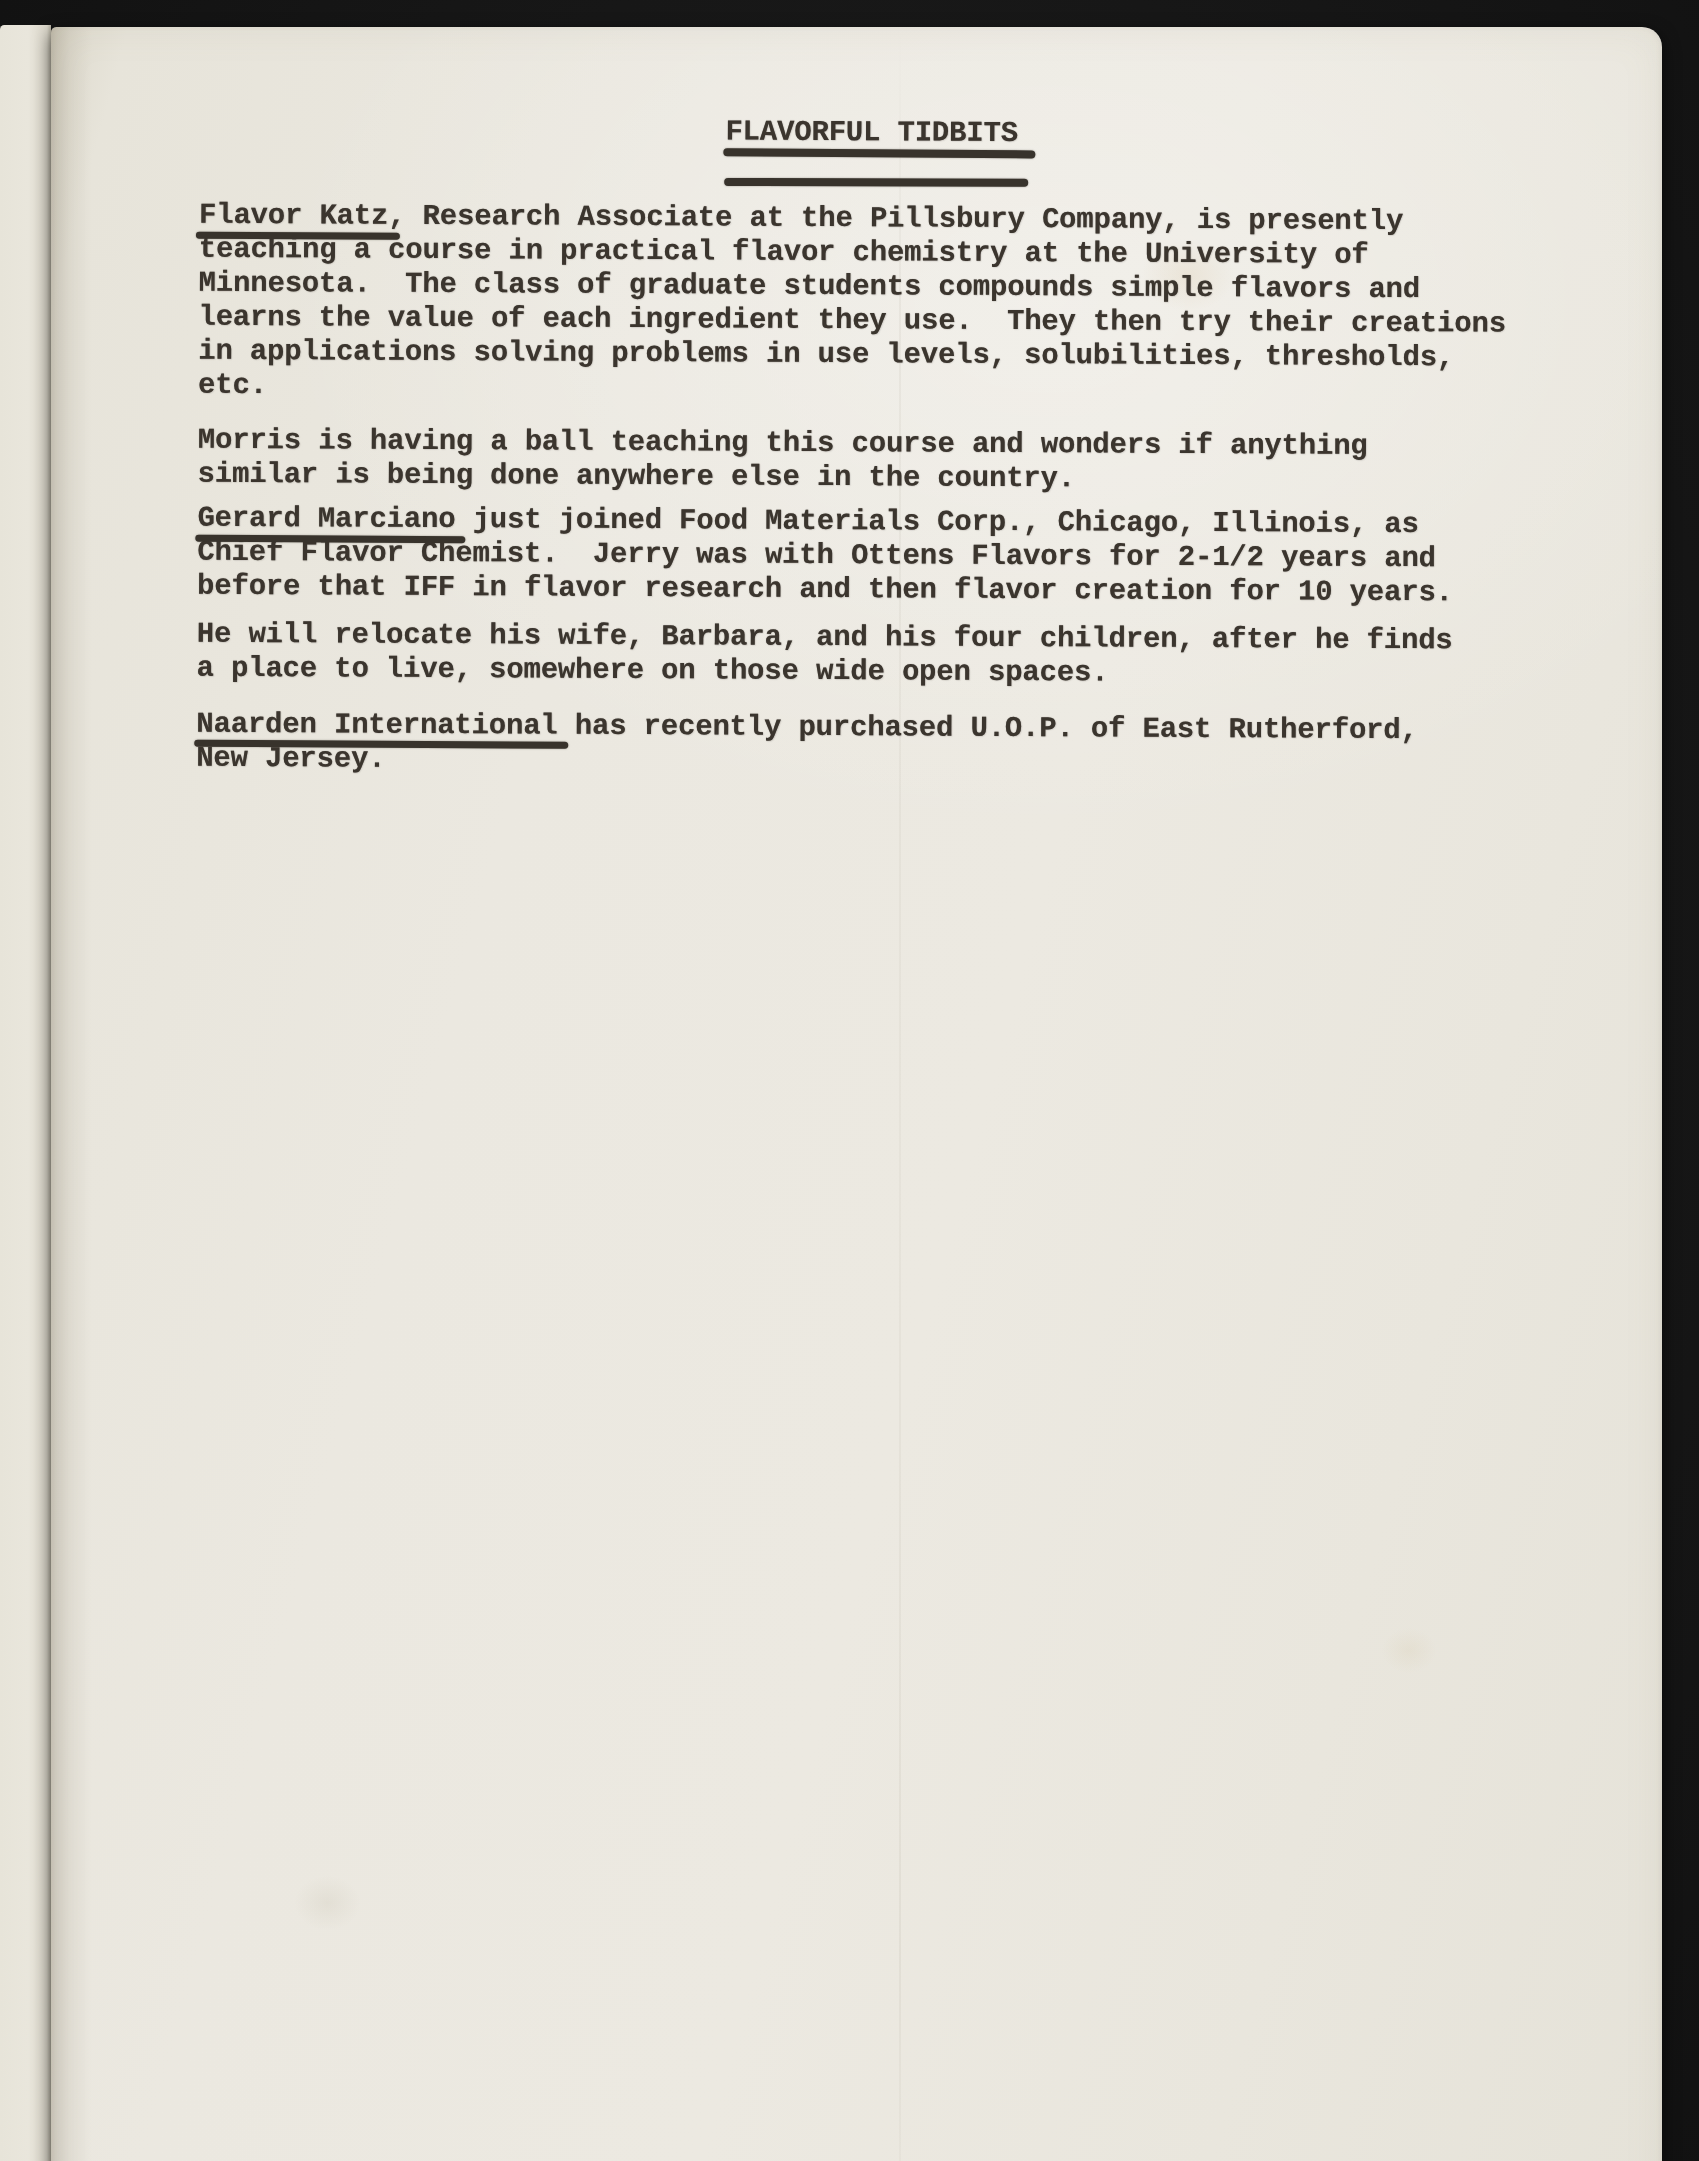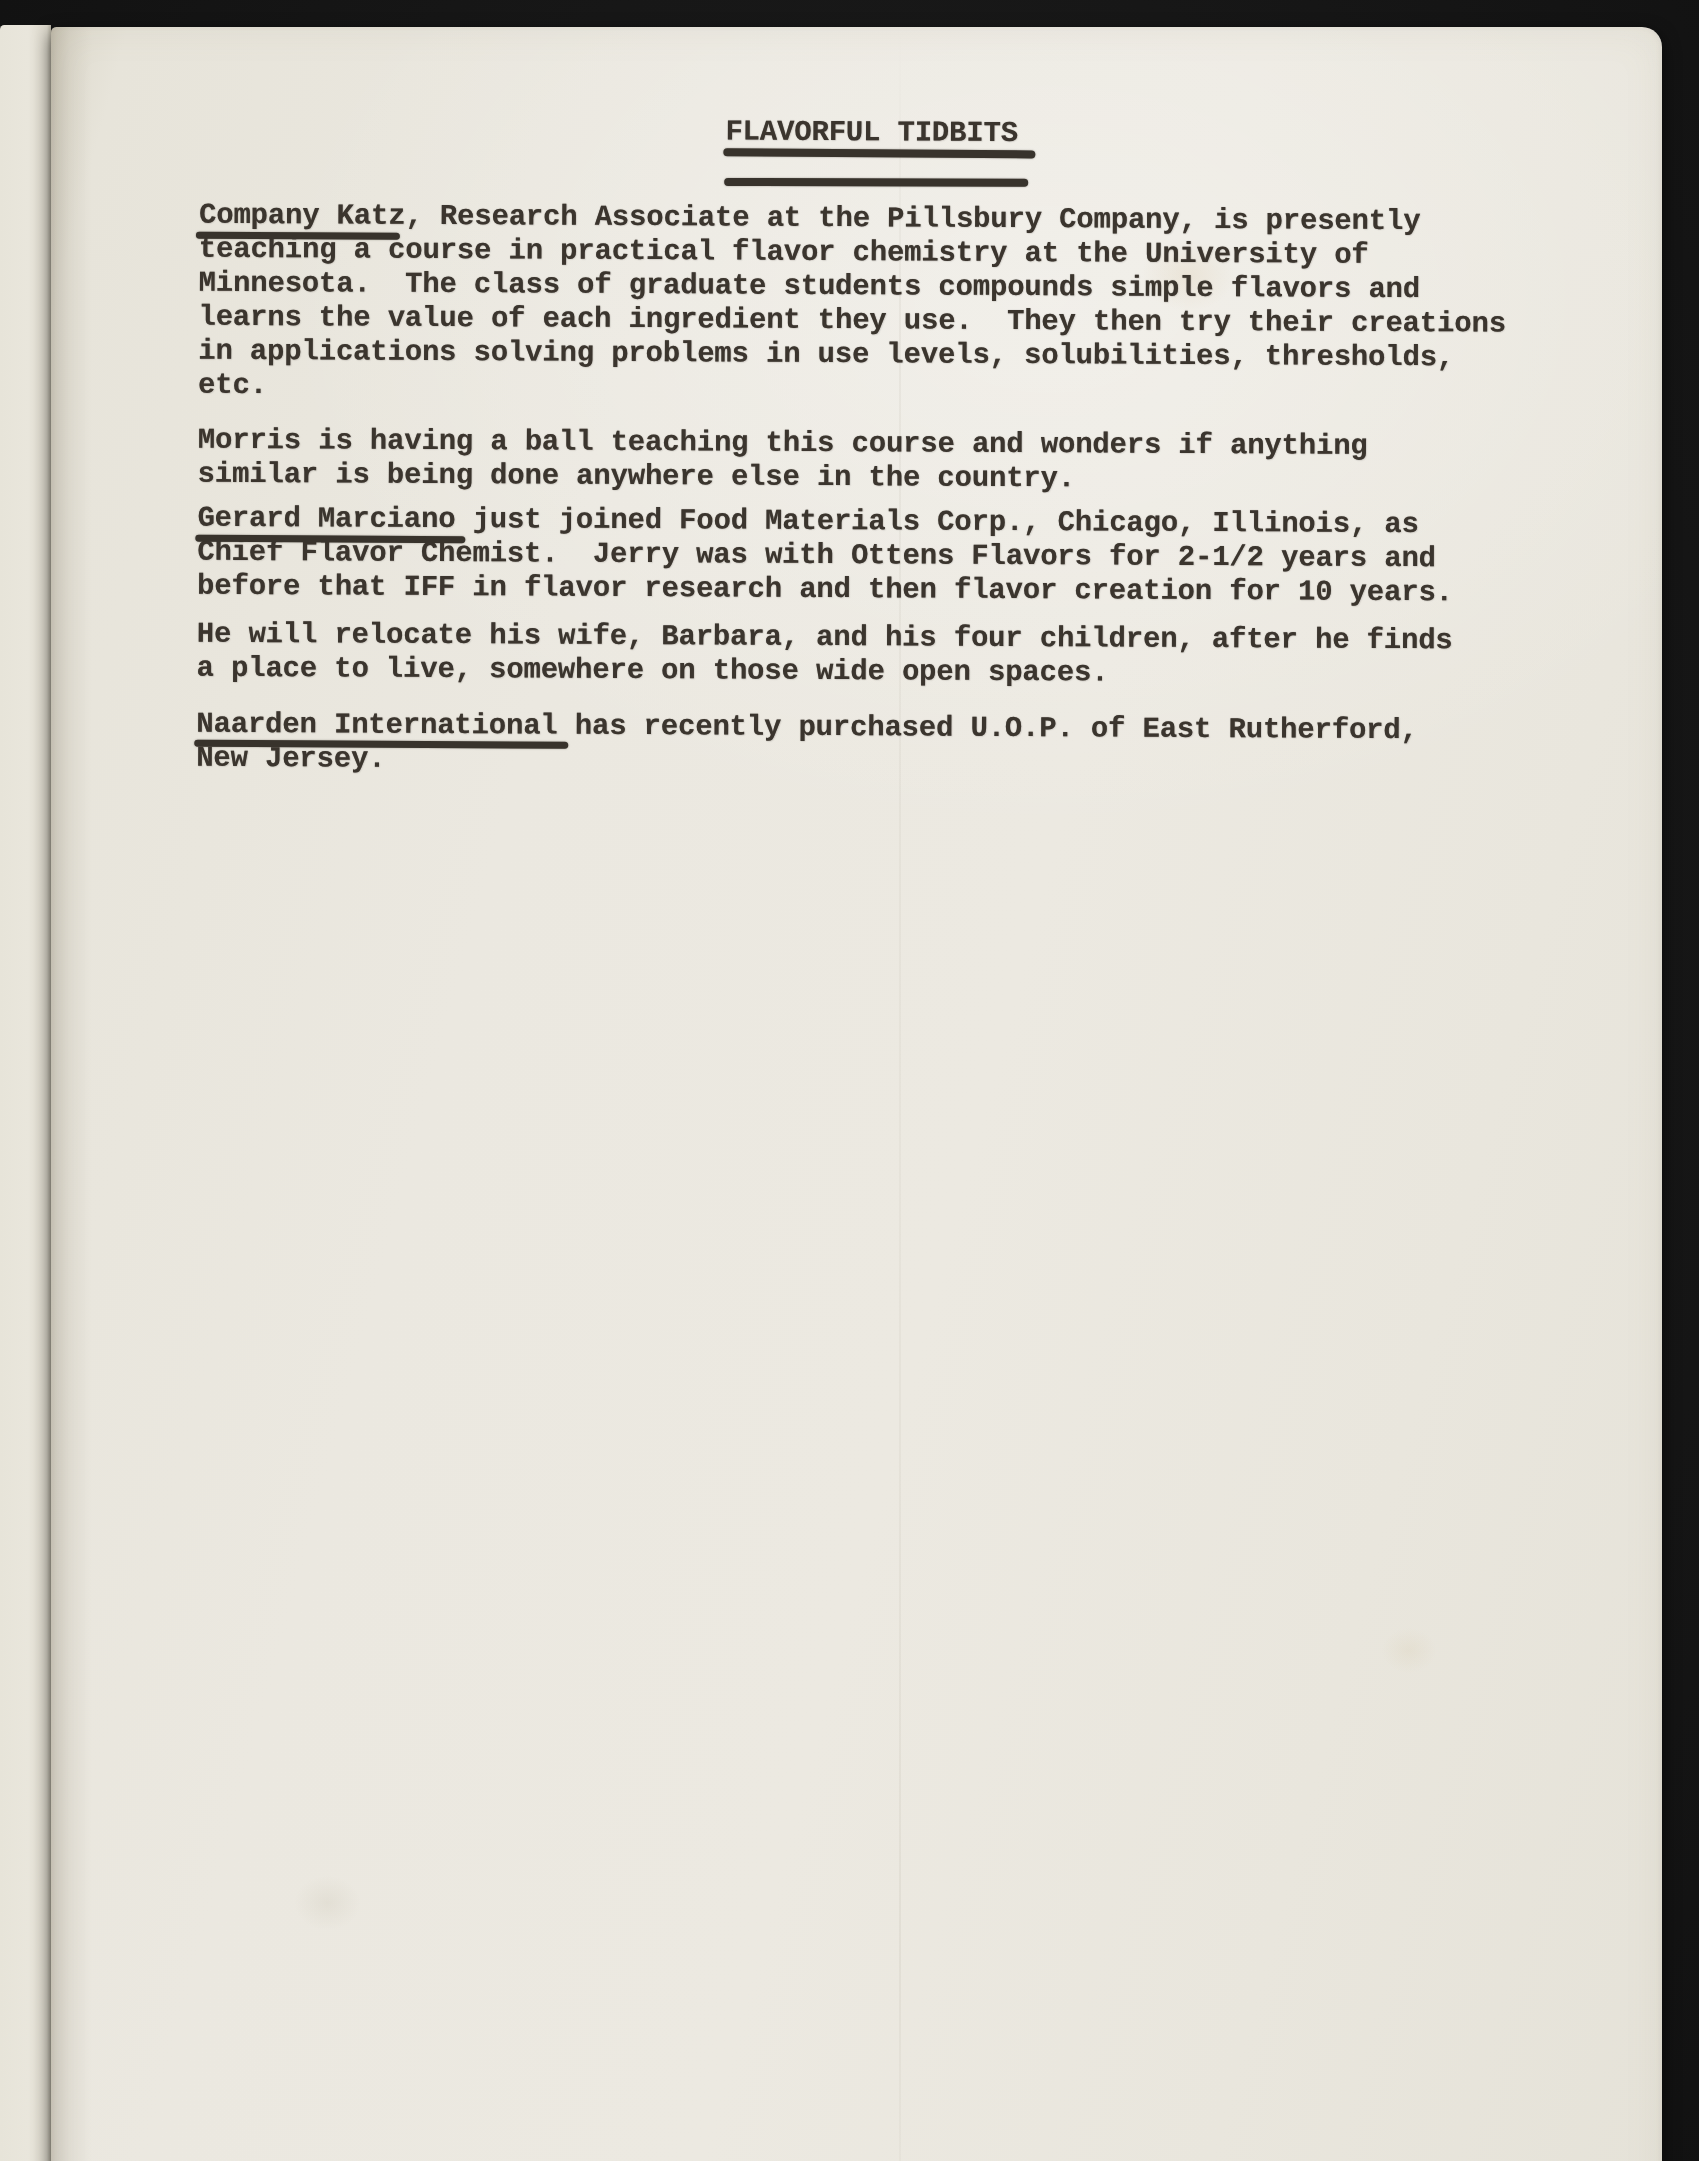--- a/index.html
+++ b/index.html
@@ -153,21 +153,21 @@
   <div class="stain stain-2"></div>
   <div class="stain stain-3"></div>
 
   <div class="typed">
 
     <div class="doc-title">FLAVORFUL TIDBITS</div>
     <div class="rule rule-title-1"></div>
     <div class="rule rule-title-2"></div>
 
     <div class="para para-1">
-      <div class="line"><span>Company Katz</span><span>, Research Associate at the Pillsbury Company, is presently</span></div>
+      <div class="line"><span>Flavor Katz</span><span>, Research Associate at the Pillsbury Company, is presently</span></div>
       <div class="line">teaching a course in practical flavor chemistry at the University of</div>
       <div class="line">Minnesota.  The class of graduate students compounds simple flavors and</div>
       <div class="line">learns the value of each ingredient they use.  They then try their creations</div>
       <div class="line">in applications solving problems in use levels, solubilities, thresholds,</div>
       <div class="line">etc.</div>
     </div>
     <div class="rule rule-morris"></div>
 
     <div class="para para-2">
       <div class="line">Morris is having a ball teaching this course and wonders if anything</div>

